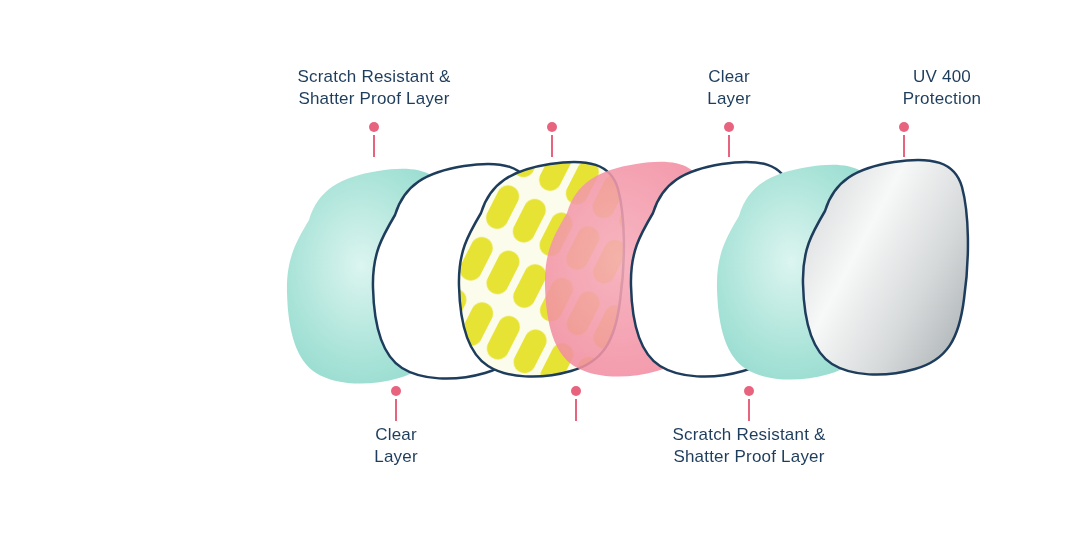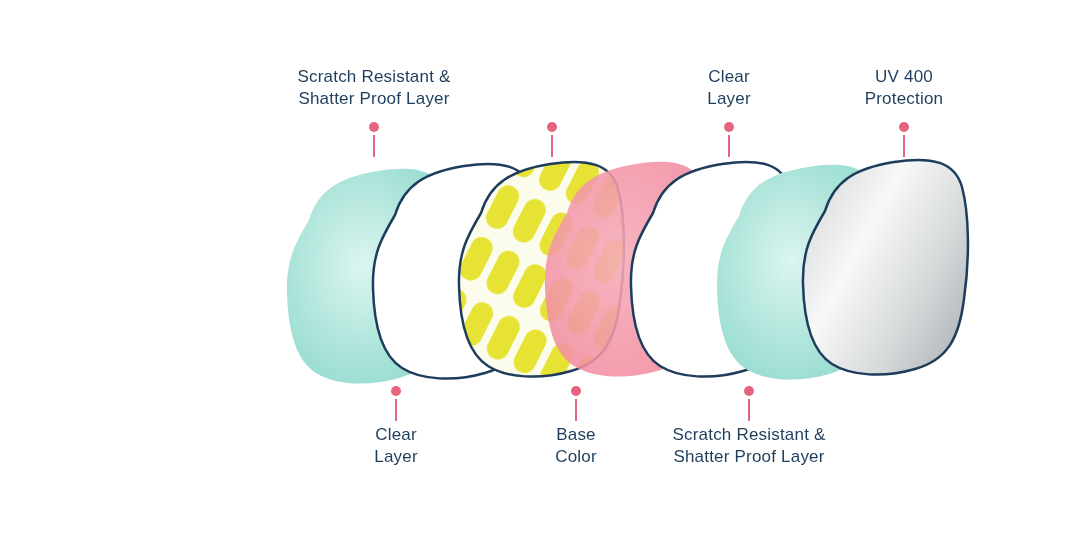--- a/index.html
+++ b/index.html
@@ -108,23 +108,21 @@
     <g>
       <circle cx="665" cy="391" r="5" fill="#E8647E"></circle>
       <line x1="665" y1="399" x2="665" y2="421" stroke-width="2" stroke="#E8647E"></line>
     </g>
   </svg>
 
   <div class="lbl lbl-top" style="left:160px;">Scratch Resistant &amp;
 Shatter Proof Layer</div>
   <div class="lbl lbl-top" style="left:515px;">Clear
 Layer</div>
-  <div class="lbl lbl-top" style="left:690px;">UV 400
+  <div class="lbl lbl-top" style="left:728px;">UV 400
 Protection</div>
 
   <div class="lbl lbl-bottom" style="left:182px;">Clear
 Layer</div>
-  <div class="lbl lbl-bottom" style="left:362px;">Base
-Color</div>
   <div class="lbl lbl-bottom" style="left:535px;">Scratch Resistant &amp;
 Shatter Proof Layer</div>
 
 </div>
 
 </body></html>

